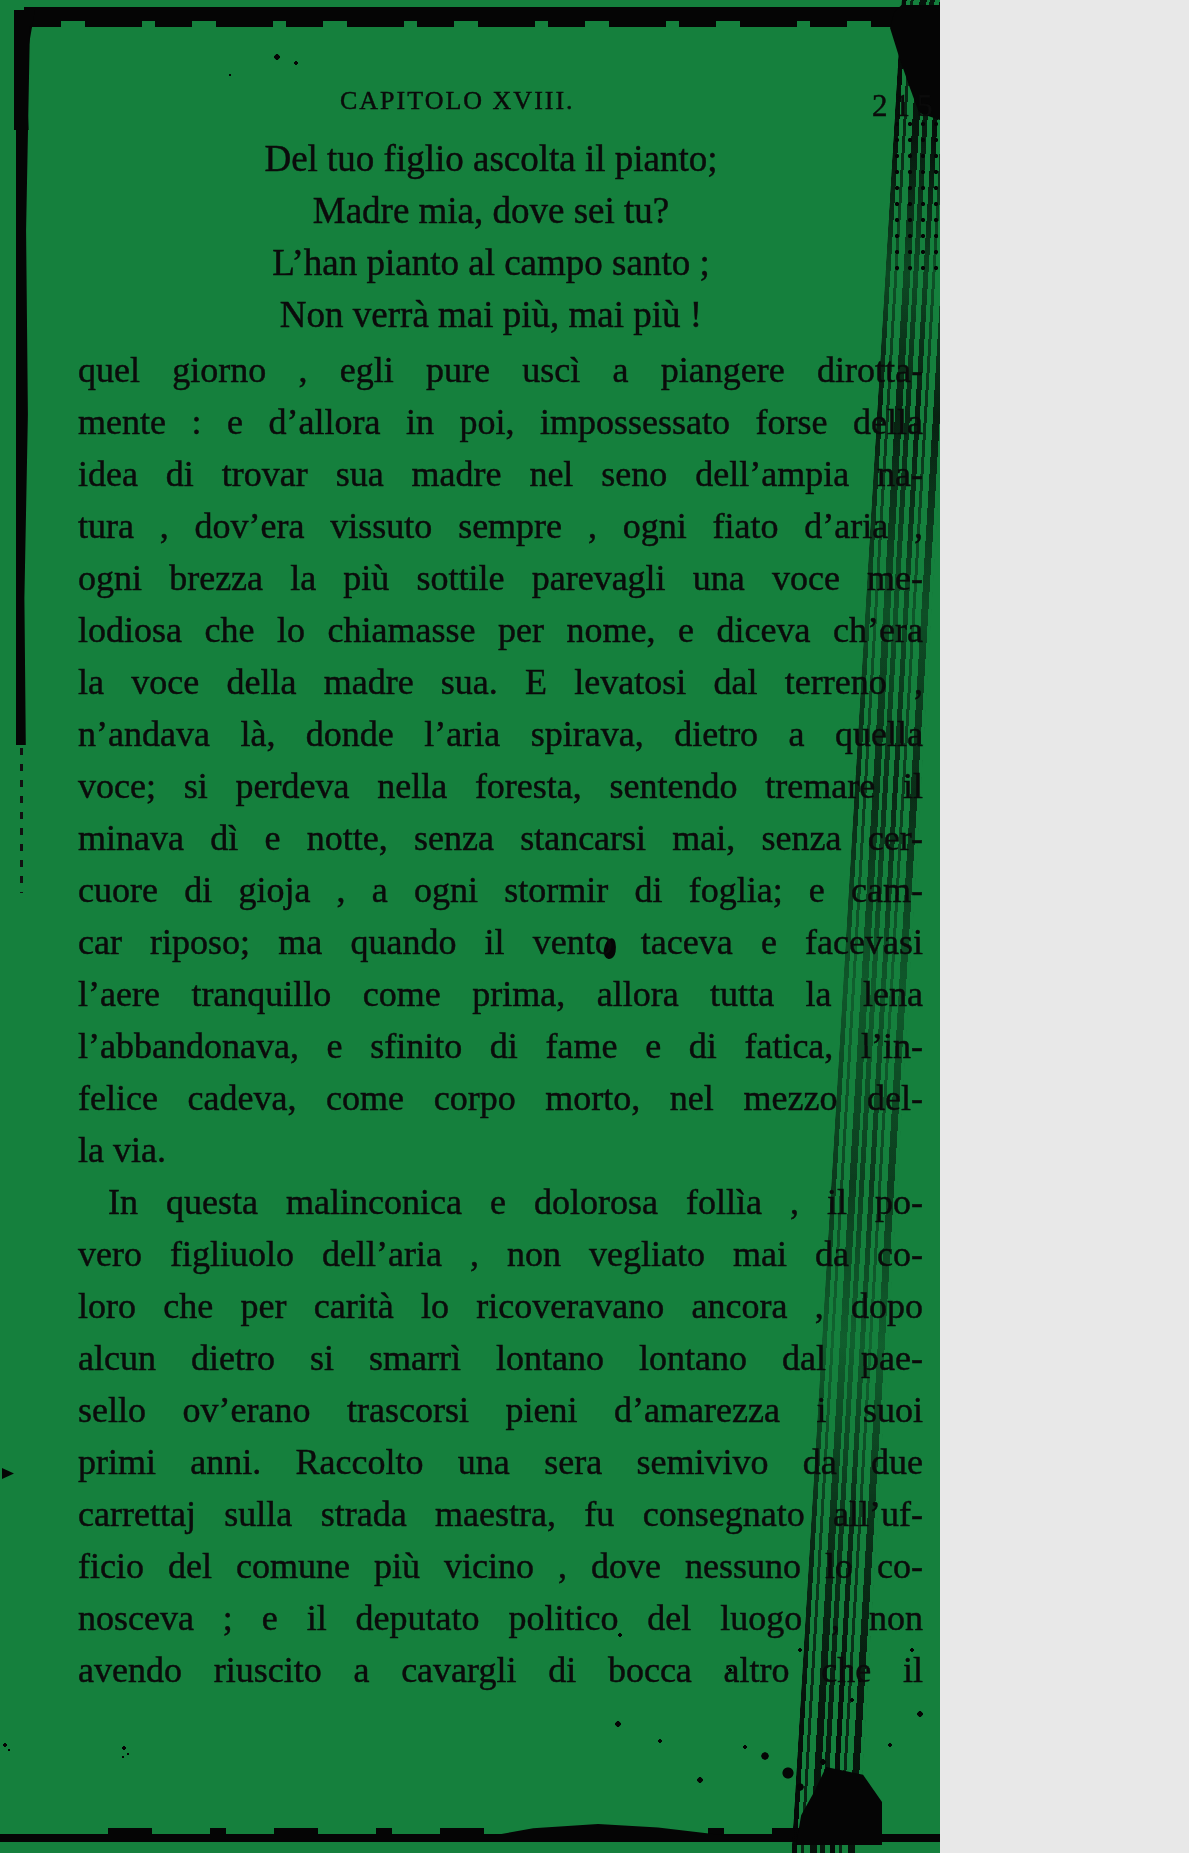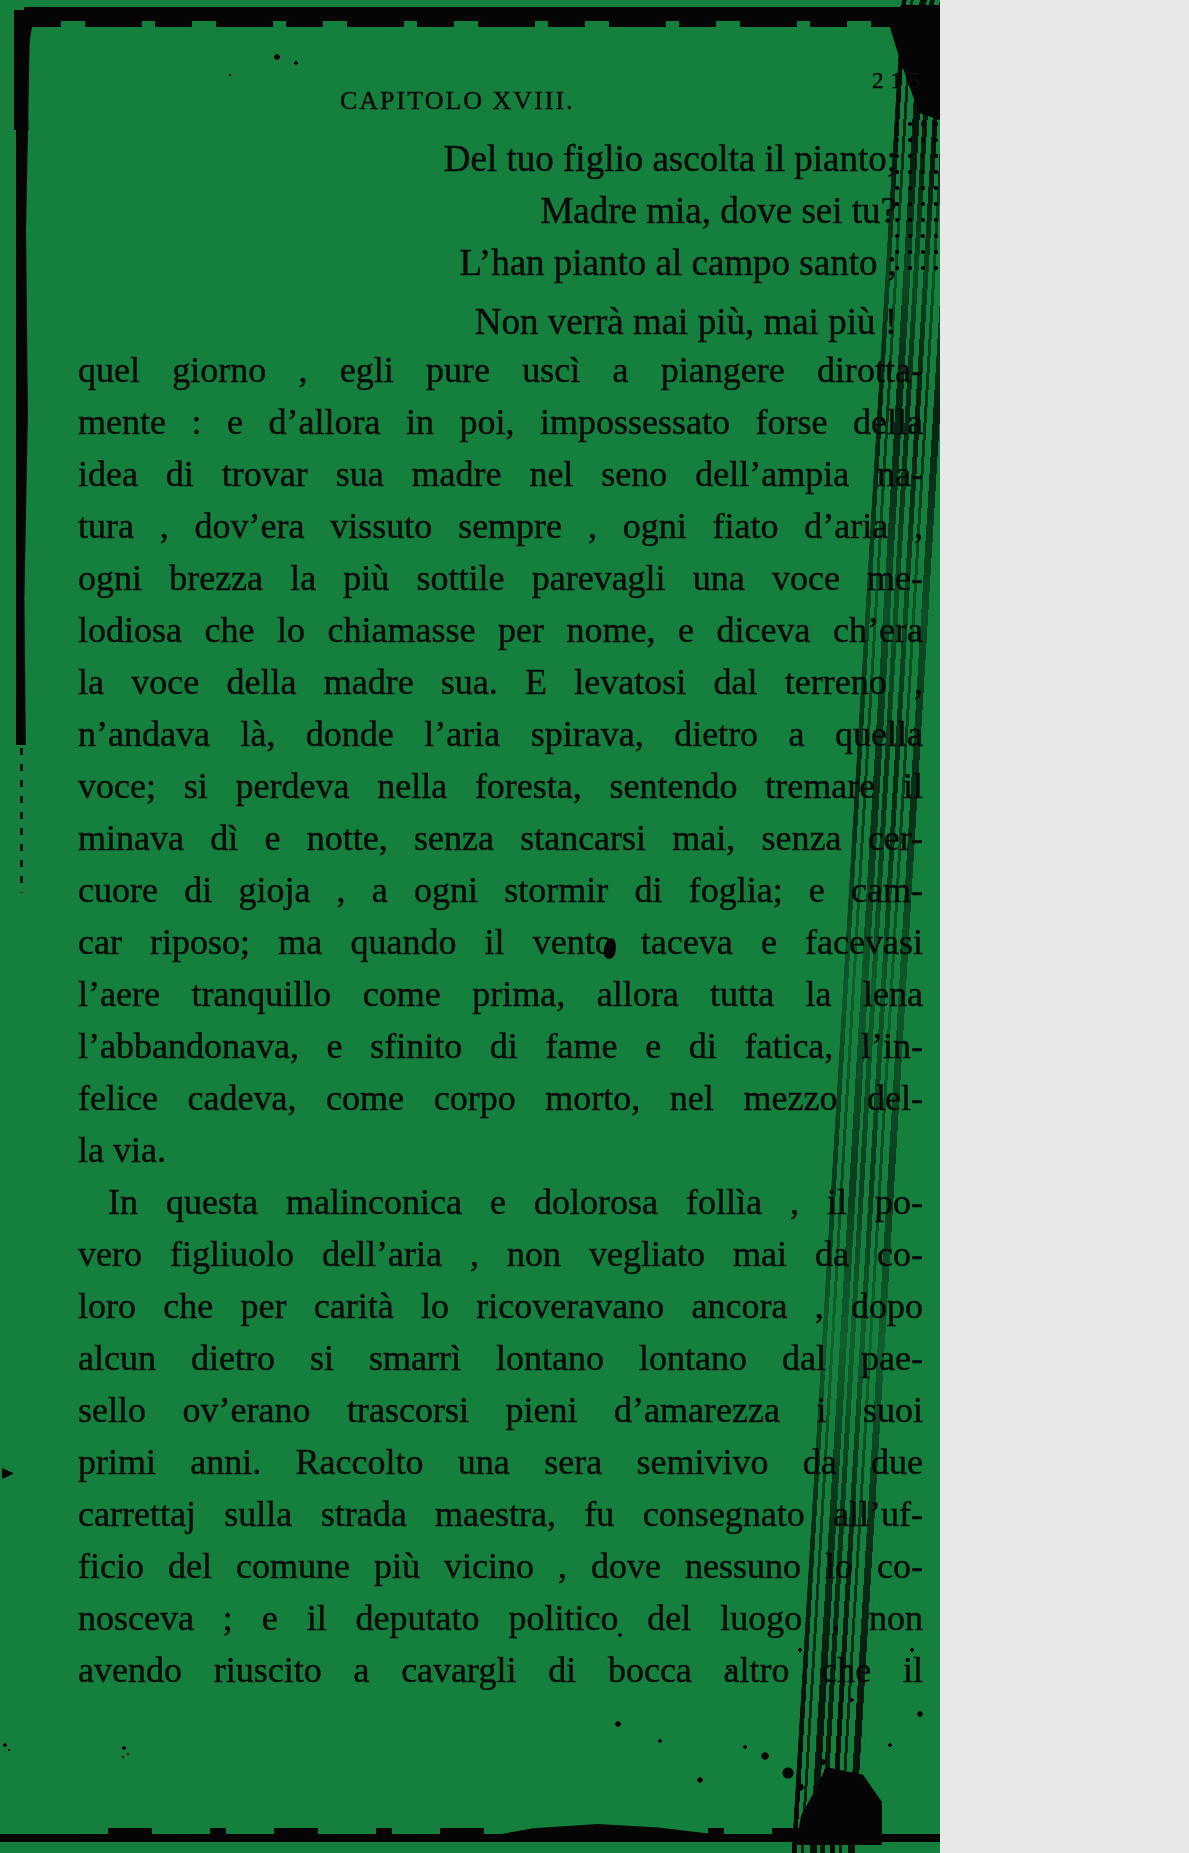--- a/index.html
+++ b/index.html
@@ -113,26 +113,26 @@
     background-image:radial-gradient(circle 2px at 3px 3px,#050505 85%,transparent),
       radial-gradient(circle 1.5px at 7px 8px,#050505 85%,transparent);background-repeat:no-repeat;}
   .squiggle-b{left:120px;top:1744px;width:12px;height:16px;
     background-image:radial-gradient(circle 2px at 4px 4px,#050505 85%,transparent),
       radial-gradient(circle 1.5px at 8px 10px,#050505 85%,transparent),
       radial-gradient(circle 1.5px at 3px 13px,#050505 85%,transparent);background-repeat:no-repeat;}
 
   
   .running-head{position:absolute;left:0;top:0;width:100%;height:140px;}
   .chap{position:absolute;left:340px;top:86px;font-size:26px;letter-spacing:2px;}
-  .pagenum{position:absolute;left:872px;top:68px;font-size:23px;letter-spacing:7px;}
+  .pagenum{position:absolute;left:872px;top:88px;font-size:31px;letter-spacing:7px;}
 
   .verse{position:absolute;left:85px;top:133px;width:812px;
-    font-size:37px;line-height:52px;text-align:right;}
+    font-size:37px;line-height:52px;text-align:center;}
   .vline{height:52px;white-space:nowrap;}
-  .vline:nth-child(4){margin-top:7px;}
+  .vline:nth-child(4){}
 
   .prose{position:absolute;left:78px;top:344px;width:845px;
     font-size:36px;line-height:52px;}
   .pline{height:52px;text-align:justify;text-align-last:justify;text-justify:inter-word;}
   .pline.nojust{text-align:left;text-align-last:left;}
   .pline.indent{text-indent:30px;}
 </style>
 </head>
 <body>
 

